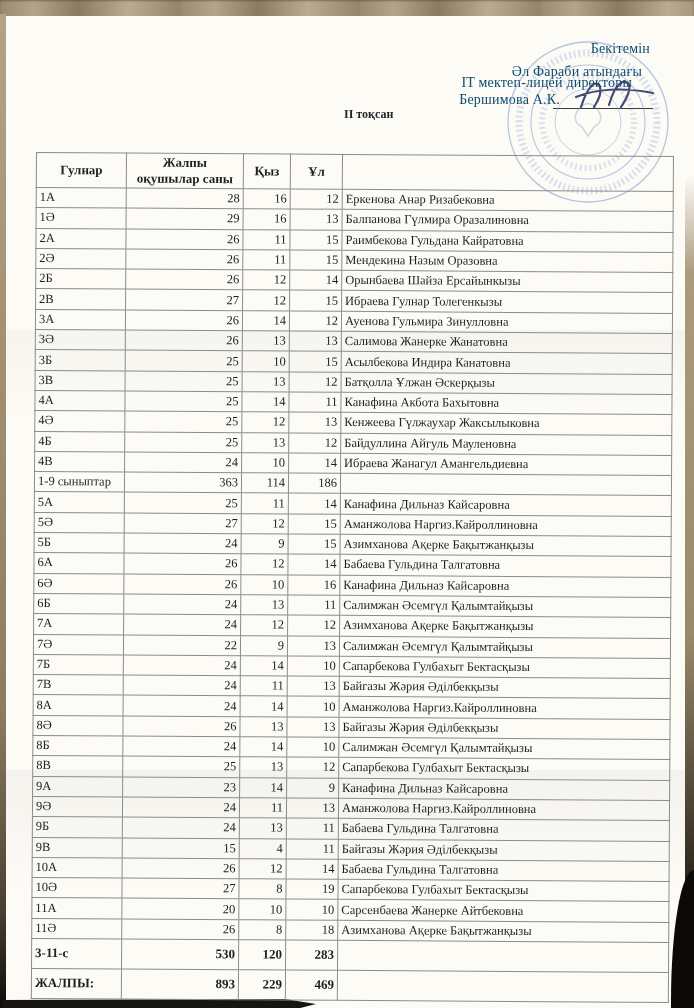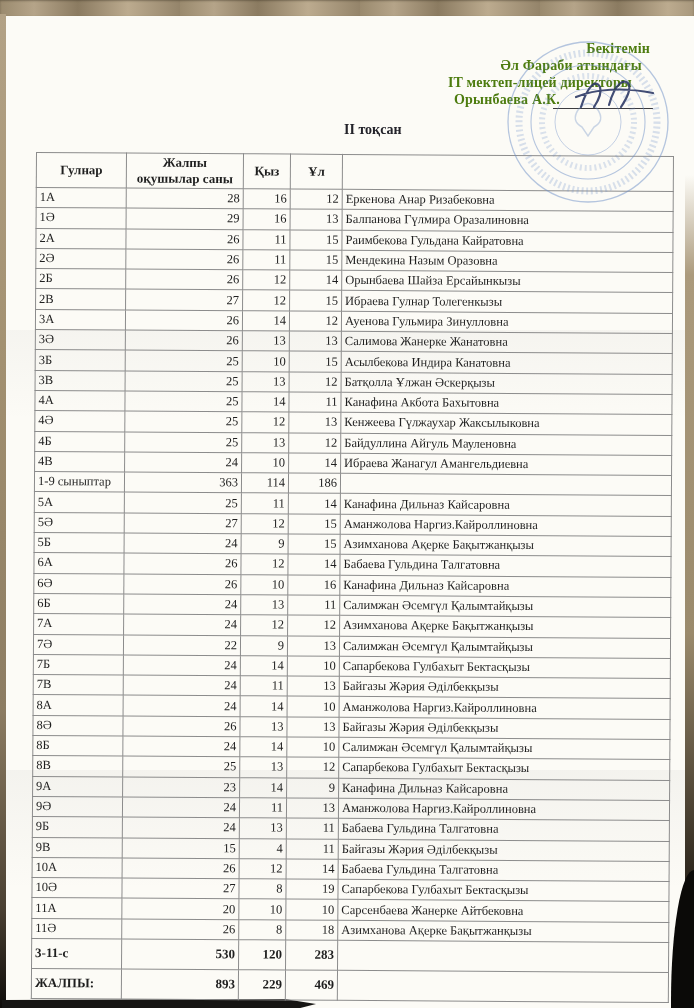--- a/index.html
+++ b/index.html
@@ -19,27 +19,27 @@
     background:linear-gradient(180deg,rgba(175,159,131,0),#ab9a7c 12%,#9a8a6c 55%,#2a241b 85%,#000);}
   .corner-blob{position:absolute;right:0;bottom:0;width:23px;height:138px;background:#0b0a08;
     border-top-left-radius:100% 95%;}
   .bottom-bar{position:absolute;left:2px;bottom:0;width:314px;height:9px;background:#161513;
     clip-path:polygon(0 10%,90% 0,100% 55%,95% 100%,0 100%);}
   
   .smudge1{position:absolute;left:0;top:330px;width:694px;height:90px;background:linear-gradient(180deg,rgba(120,120,120,.05),rgba(120,120,120,0));}
   .smudge2{position:absolute;left:0;top:770px;width:694px;height:120px;background:linear-gradient(180deg,rgba(110,110,110,.06),rgba(110,110,110,0));}
 
   
-  .appr{position:absolute;font-weight:bold;font-size:14px;letter-spacing:.2px;color:#4d7c0f;white-space:nowrap;z-index:2;}
+  .appr{position:absolute;font-weight:normal;font-size:14px;letter-spacing:.2px;color:#0c4a6e;white-space:nowrap;z-index:2;}
   .appr-1{top:41px;right:44px;}
-  .appr-2{top:58px;right:52px;margin-left:8px;}
+  .appr-2{top:64px;right:52px;margin-left:8px;}
   .appr-3{top:75px;right:62px;text-align:center;}
   .appr-4{top:92px;right:134px;}
   .sig-line{position:absolute;left:553px;top:108px;width:100px;border-bottom:1.6px solid #3c3c40;z-index:2;}
-  .doc-title{position:absolute;left:344px;top:122px;font-weight:bold;font-size:14px;color:#23232a;z-index:2;}
+  .doc-title{position:absolute;left:344px;top:107px;font-weight:bold;font-size:12px;color:#23232a;z-index:2;}
 
   .stamp{position:absolute;left:498px;top:36px;z-index:3;pointer-events:none;}
   .signature{position:absolute;left:573px;top:76px;z-index:4;pointer-events:none;}
 
   
   .tbl{position:absolute;left:36px;top:152px;width:637px;border-collapse:collapse;
     transform:rotate(.35deg);transform-origin:0 0;table-layout:fixed;z-index:1;}
   .tbl th,.tbl td{border:1px solid #8c8c8c;font-size:12.5px;padding:0 3px;overflow:hidden;white-space:nowrap;}
   .tbl th{font-weight:bold;font-size:13px;text-align:center;vertical-align:middle;height:34px;white-space:pre-line;line-height:1.2;}
   .tbl td{height:19.3px;vertical-align:middle;}
@@ -55,21 +55,21 @@
 <div class="smudge2"></div>
 <div class="strip-top"></div>
 <div class="strip-left"></div>
 <div class="strip-right"></div>
 <div class="corner-blob"></div>
 <div class="bottom-bar"></div>
 
 <div class="appr appr-1">Бекітемін</div>
 <div class="appr appr-2">Әл Фараби атындағы</div>
 <div class="appr appr-3">IT мектеп-лицей директоры</div>
-<div class="appr appr-4">Орынбаева А.К.</div>
+<div class="appr appr-4">Бершимова А.К.</div>
 <div class="sig-line"></div>
 
 <div class="stamp">
   <svg width="180" height="178" viewBox="0 0 180 178">
     <g fill="none" stroke="#6d8fc7">
       <circle cx="90" cy="86" r="80" stroke-width="1.3" opacity="0.5"></circle>
       <circle cx="90" cy="86" r="57" stroke-width="1.1" opacity="0.5"></circle>
       <circle cx="90" cy="86" r="69" stroke-width="7" opacity="0.26" stroke-dasharray="2 2.7"></circle>
       <circle cx="90" cy="86" r="46" stroke-width="6" opacity="0.24" stroke-dasharray="2 2.9"></circle>
       <circle cx="90" cy="86" r="33" stroke-width="1" opacity="0.4"></circle>

